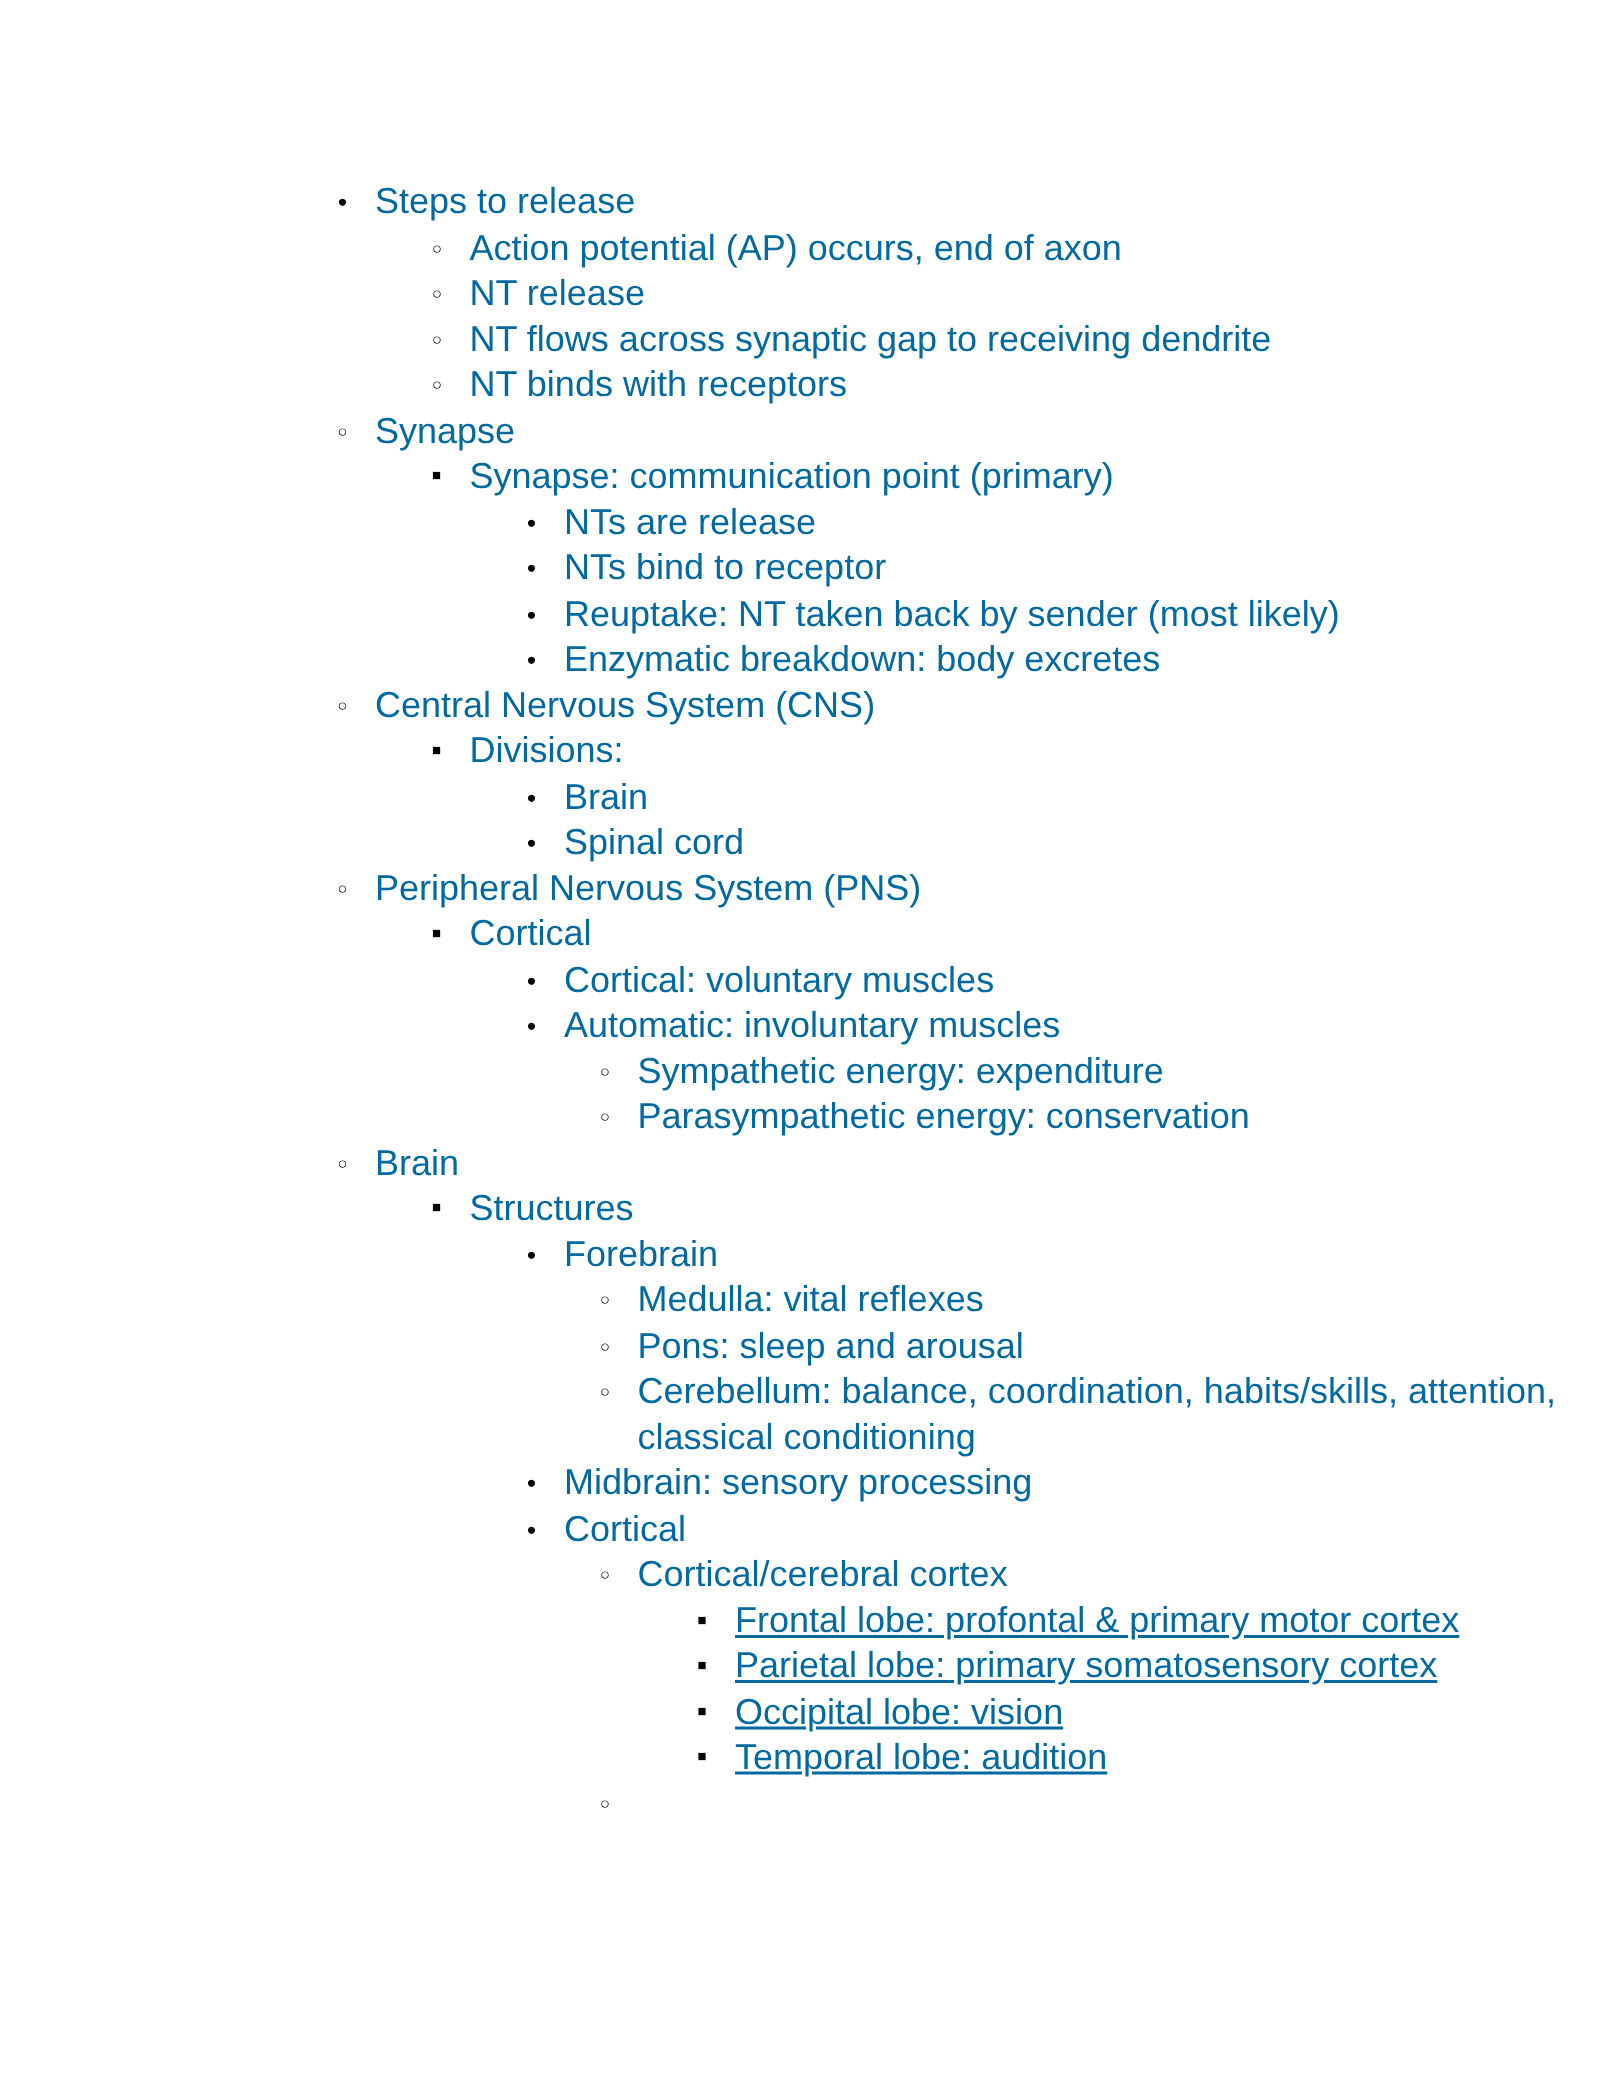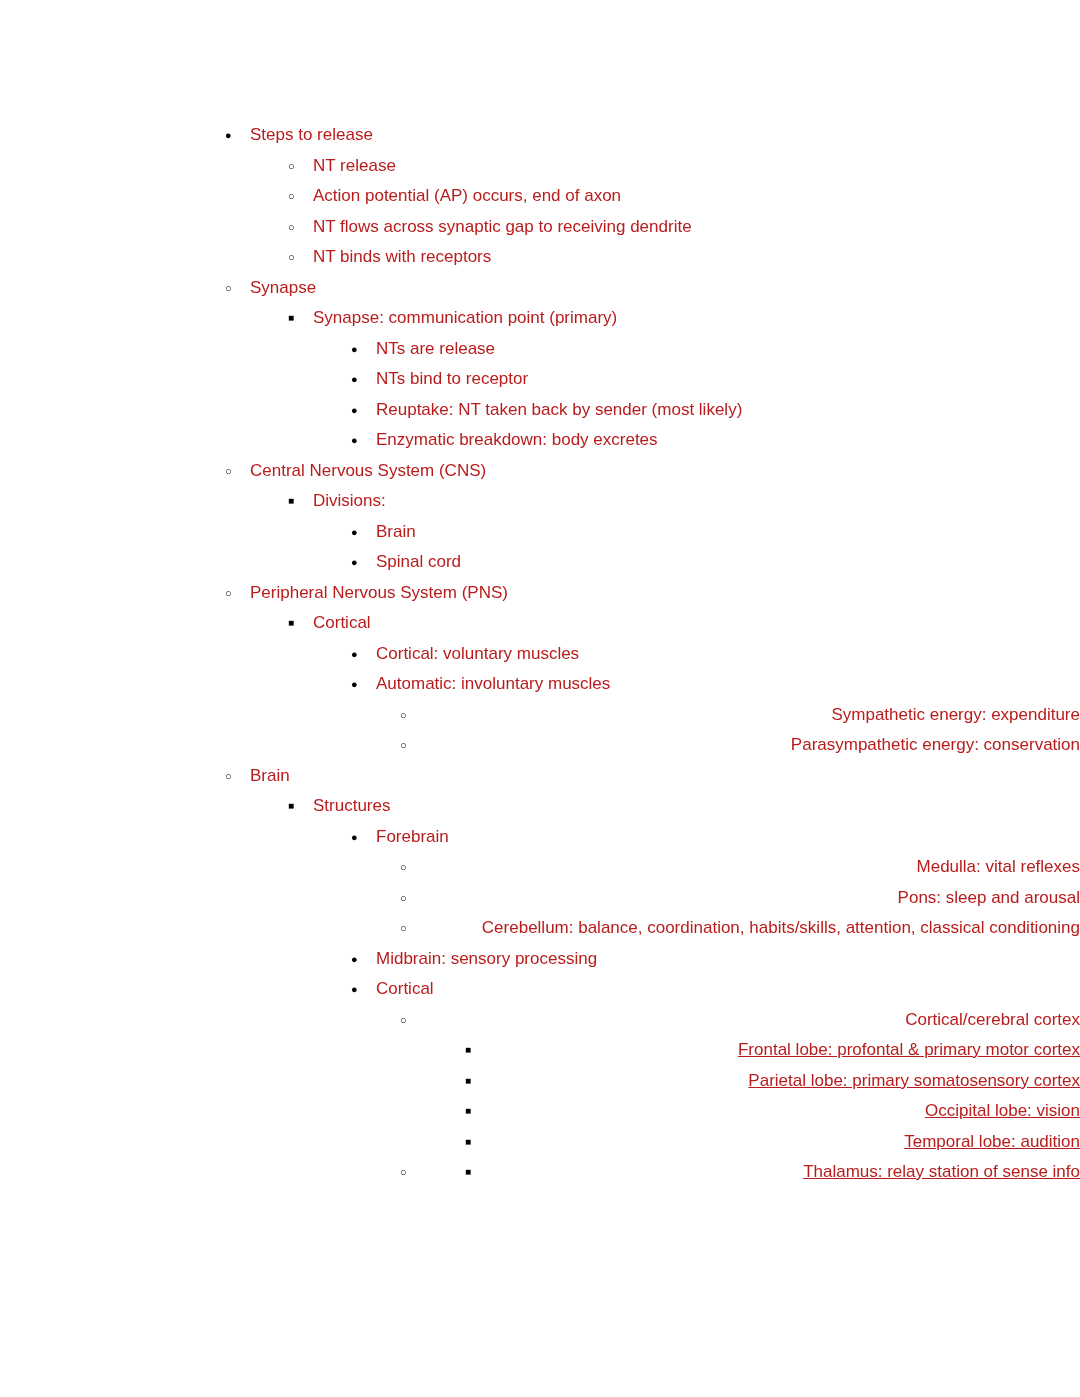--- a/index.html
+++ b/index.html
@@ -21,23 +21,23 @@
     box-sizing: border-box;
     padding-top: 120px;
   }
   ul {
     list-style: none;
     margin: 0;
     padding: 0;
   }
   li {
     position: relative;
-    font-size: 17px;
+    font-size: 24px;
     line-height: 30.5px;
-    color: #b91c1c;
+    color: #0369a1;
   }
   li > .txt {
     display: block;
   }
   
   li::before {
     position: absolute;
     left: -26px;
     top: 0;
     font-size: 15px;
@@ -56,39 +56,39 @@
   }
   li.lvl-square::before {
     content: "■";
     font-size: 10px;
     left: -25px;
   }
   
   ul.depth-1 { margin-left: 250px; }
   ul.depth-2 { margin-left: 63px; }
   ul.depth-3 { margin-left: 63px; }
-  ul.depth-4 { margin-left: 49px; text-align: right; }
+  ul.depth-4 { margin-left: 49px; }
   ul.depth-5 { margin-left: 65px; text-decoration: underline; }
 
   li { padding-bottom: 0px; }
   ul.depth-1 > li { margin-bottom: 0px; }
 </style>
 </head>
 <body>
 
 <div class="page">
   <ul class="depth-1" id="outline-root">
       <li class="lvl-disc">
         <span class="txt">Steps to release</span>
         <ul class="depth-2">
           <li class="lvl-circle">
+            <span class="txt">Action potential (AP) occurs, end of axon</span>
+          </li>
+          <li class="lvl-circle">
             <span class="txt">NT release</span>
-          </li>
-          <li class="lvl-circle">
-            <span class="txt">Action potential (AP) occurs, end of axon</span>
           </li>
           <li class="lvl-circle">
             <span class="txt">NT flows across synaptic gap to receiving dendrite</span>
           </li>
           <li class="lvl-circle">
             <span class="txt">NT binds with receptors</span>
           </li>
         </ul>
       </li>
       <li class="lvl-circle">
@@ -190,25 +190,20 @@
                       </li>
                       <li class="lvl-square">
                         <span class="txt">Occipital lobe: vision</span>
                       </li>
                       <li class="lvl-square">
                         <span class="txt">Temporal lobe: audition</span>
                       </li>
                     </ul>
                   </li>
                   <li class="lvl-circle">
-                    <ul class="depth-5">
-                      <li class="lvl-square">
-                        <span class="txt">Thalamus: relay station of sense info</span>
-                      </li>
-                    </ul>
                   </li>
                 </ul>
               </li>
             </ul>
           </li>
         </ul>
       </li>
     </ul>
 </div>
 

